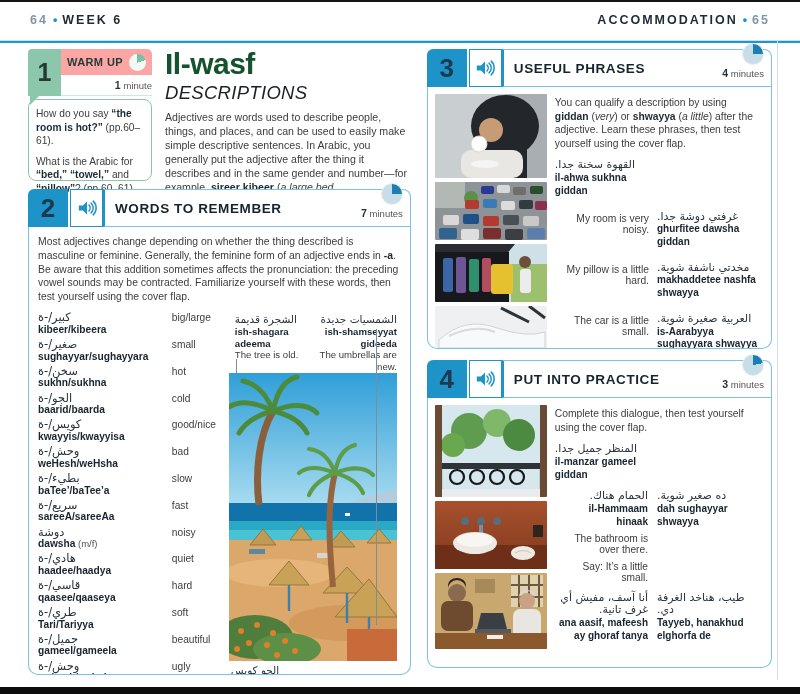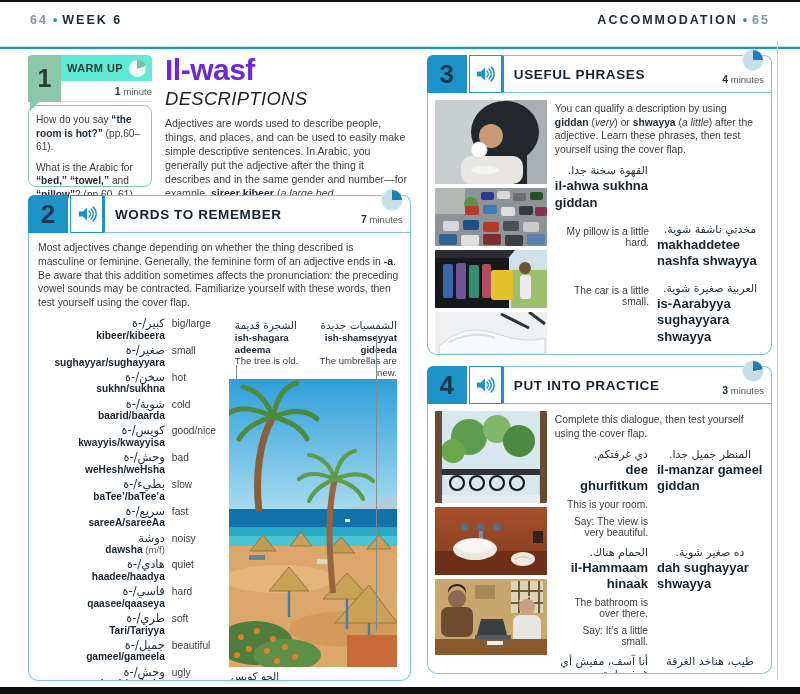--- a/index.html
+++ b/index.html
@@ -3,21 +3,21 @@
 <meta charset="utf-8">
 <style>
 *{margin:0;padding:0;box-sizing:border-box}
 html,body{background:#666}
 .sheet{position:relative;width:800px;height:694px;background:#fff;overflow:hidden;
   font-family:"Liberation Sans","DejaVu Sans",sans-serif;color:#3c3c3c}
 .topbar{height:2px;background:#141414}
 .botbar{position:absolute;left:0;bottom:0;width:100%;height:7px;background:#0d0d0d}
 .page-edge{position:absolute;right:22px;top:40px;bottom:14px;width:1.5px;background:#d4dbdf}
 
-.pgheader{display:flex;justify-content:space-between;align-items:center;padding:11px 30px 19px}
+.pgheader{display:flex;justify-content:space-between;align-items:center;padding:11px 30px 13px}
 .pghalf{font-size:12.5px;font-weight:bold;letter-spacing:2px;color:#1d2b38}
 .pgnum{color:#7e96a6}
 .dot{color:#1e93c8;margin:0 5px;letter-spacing:0}
 .bluerule{height:3px;background:#2196c9;border-top:1px solid #bfe2f0}
 
 .pages{display:flex;gap:16px;padding:6px 28px 0}
 .pageL{width:386px}
 .pageR{width:348px}
 
 .b{font-weight:bold;color:#1d2a34}
@@ -38,40 +38,40 @@
 .mins b{color:#20303c;font-size:10.5px}
 .sec-body{border:1.5px solid #7cc3e2;border-radius:0 0 10px 10px;border-top:none;overflow:hidden;background:#fff}
 
 .row1{display:flex;margin-bottom:8px;height:132px}
 .wu{width:124px}
 .wu-head{display:flex;height:47px}
 .wu-num{width:33px;background:#8cc7ac;color:#243b33;font-size:25px;font-weight:bold;
   display:flex;align-items:center;justify-content:center;position:relative;border-radius:4px 0 0 0}
 .wu-num:after{content:"";position:absolute;left:2px;bottom:-9px;border-left:9px solid #8cc7ac;border-bottom:9px solid transparent}
 .wu-right{flex:1;display:flex;flex-direction:column}
-.wu-strip{background:#5eead4;height:26px;display:flex;align-items:center;justify-content:space-between;
+.wu-strip{background:#fca5a5;height:26px;display:flex;align-items:center;justify-content:space-between;
   padding:0 6px;border-radius:0 5px 0 0}
 .wu-title{font-size:11px;font-weight:bold;letter-spacing:.4px;color:#1f3b33}
 .gpie{width:17px;height:17px;border-radius:50%;background:conic-gradient(#79c0a2 0 20%,#f3faf6 20% 100%)}
 .wu-time{height:21px;display:flex;align-items:center;justify-content:flex-end;font-size:9.5px;color:#555;border-bottom:1px solid #cfe8dc}
 .wu-time b{color:#243b33;font-size:10.5px;margin-right:3px}
 .wu-body{border:1.5px solid #8cc7ac;border-radius:8px;margin-top:3px;padding:7px 7px;font-size:10.2px;line-height:1.33;height:82px}
 .wu-body p{margin-bottom:7px}
 
 .lesson{flex:1;padding-left:13px}
-.lesson-title{font-size:30px;font-weight:800;color:#6d28d9;letter-spacing:-.5px;line-height:1}
+.lesson-title{font-size:30px;font-weight:800;color:#14532d;letter-spacing:-.5px;line-height:1}
 .lesson-sub{font-size:18.5px;font-style:italic;color:#1c1f23;margin:3px 0 6px;letter-spacing:.3px}
 .lesson-body{font-size:10.6px;line-height:1.33}
 
 .words .sec-body{height:448px;padding:8px 9px 16px}
 .words-intro{font-size:10.4px;line-height:1.33;margin-bottom:7px}
 .words-cols{display:flex}
 .vocab{flex:1;padding-right:4px}
 .vrow{display:flex;height:26.8px}
-.v-l{flex:1;text-align:right}
+.v-l{flex:1;text-align:left}
 .ar{font-family:"DejaVu Sans",sans-serif}
 .v-ar{font-size:11.5px;color:#26323c;line-height:1.1;display:block}
 .v-tr{font-weight:bold;font-size:10.2px;color:#18242e;line-height:1.2;display:block}
 .v-en{width:60px;padding-left:7px;font-size:10.2px;padding-top:1px}
 .note{font-size:9.5px;color:#555;font-weight:normal}
 
 .photo-col{width:172px;position:relative;padding-top:2px}
 .cap-row{display:flex;min-height:48px}
 .cap{flex:1;font-size:9.6px;line-height:1.22}
 .cap .ar{font-size:10.5px;color:#26323c;display:block}
@@ -88,22 +88,22 @@
 .phrases .sec-body{height:262px;display:flex;padding:7px 6px 0 7px}
 .practice{margin-top:11px}
 .practice .sec-body{height:270px;display:flex;padding:7px 6px 0 7px}
 .photo-strip{width:112px;display:flex;flex-direction:column;gap:4px}
 .photo-strip svg{display:block;border-radius:1px}
 .ph-text{flex:1;padding:2px 2px 0 8px}
 .sec-intro{font-size:10.3px;line-height:1.32;margin-bottom:9px}
 .ph-row{display:flex;margin-bottom:13px}
 .ph-en{flex:1;text-align:right;padding-right:8px;font-size:10.3px;padding-top:2px}
 .ph-arb{width:106px}
-.arline{font-size:11px;color:#26323c;display:block;text-align:center;line-height:1.15}
-.trline{font-weight:bold;font-size:13px;color:#18242e;line-height:1.28;display:block}
+.arline{font-size:11px;color:#26323c;display:block;text-align:left;line-height:1.15}
+.trline{font-weight:bold;font-size:10px;color:#18242e;line-height:1.28;display:block}
 
 .dl-row{display:flex;margin-bottom:9px}
 .dl-l{flex:1;text-align:right;padding-right:9px}
 .dl-r{width:106px}
 .dl-desc{font-size:10.2px;margin-top:4px}
 .dl-say{font-size:10.2px;margin-top:6px}
 </style>
 </head>
 <body>
 
@@ -191,21 +191,21 @@
                 <div class="vrow">
                   <div class="v-l">
                     <span class="v-ar ar" dir="rtl">سخن/-ة</span>
                     <span class="v-tr"><span>sukhn/sukhna</span><span class="note"></span></span>
                   </div>
                   <div class="v-en">hot</div>
                 </div>
 
                 <div class="vrow">
                   <div class="v-l">
-                    <span class="v-ar ar" dir="rtl">شوية/-ة</span>
+                    <span class="v-ar ar" dir="rtl">الجو/-ة</span>
                     <span class="v-tr"><span>baarid/baarda</span><span class="note"></span></span>
                   </div>
                   <div class="v-en">cold</div>
                 </div>
 
                 <div class="vrow">
                   <div class="v-l">
                     <span class="v-ar ar" dir="rtl">كويس/-ة</span>
                     <span class="v-tr"><span>kwayyis/kwayyisa</span><span class="note"></span></span>
                   </div>
@@ -458,20 +458,27 @@
             <div class="sec-intro"><span>You can qualify a description by using </span><span class="b">giddan</span><span> (</span><span class="i">very</span><span>) or </span><span class="b">shwayya</span><span> (</span><span class="i">a little</span><span>) after the adjective. Learn these phrases, then test yourself using the cover flap.</span></div>
             <div>
 
                 <div class="ph-row">
                   <div class="ph-arb">
                     <span class="arline ar" dir="rtl">القهوة سخنة جدا.</span>
                     <span class="trline">il-ahwa sukhna giddan</span>
                   </div>
                 </div>
 
+                <div class="ph-row">
+                  <div class="ph-en">My room is very noisy.</div>
+                  <div class="ph-arb">
+                    <span class="arline ar" dir="rtl">غرفتي دوشة جدا.</span>
+                    <span class="trline">ghurfitee dawsha giddan</span>
+                  </div>
+                </div>
 
                 <div class="ph-row">
                   <div class="ph-en">My pillow is a little hard.</div>
                   <div class="ph-arb">
                     <span class="arline ar" dir="rtl">مخدتي ناشفة شوية.</span>
                     <span class="trline">makhaddetee nashfa shwayya</span>
                   </div>
                 </div>
 
                 <div class="ph-row">
@@ -568,26 +575,20 @@
               <rect x="40" y="56" width="36" height="4" fill="#54595e"></rect>
               <rect x="0" y="60" width="112" height="16" fill="#8a5a2e"></rect>
               <rect x="52" y="62" width="16" height="4" fill="#f2efe8"></rect>
             </svg>
           </div>
           <div class="ph-text">
             <div class="sec-intro">Complete this dialogue, then test yourself using the cover flap.</div>
             <div>
 
                 <div class="dl-row">
-                  <div class="dl-l">
-                    <span class="arline ar" dir="rtl" style="text-align:right">دي غرفتكم.</span>
-                    <span class="trline">dee ghurfitkum</span>
-                    <div class="dl-desc">This is your room.</div>
-                    <div class="dl-say">Say: The view is very beautiful.</div>
-                  </div>
                   <div class="dl-r">
                     <span class="arline ar" dir="rtl">المنظر جميل جدا.</span>
                     <span class="trline">il-manzar gameel giddan</span>
                   </div>
                 </div>
 
                 <div class="dl-row">
                   <div class="dl-l">
                     <span class="arline ar" dir="rtl" style="text-align:right">الحمام هناك.</span>
                     <span class="trline">il-Hammaam hinaak</span>

